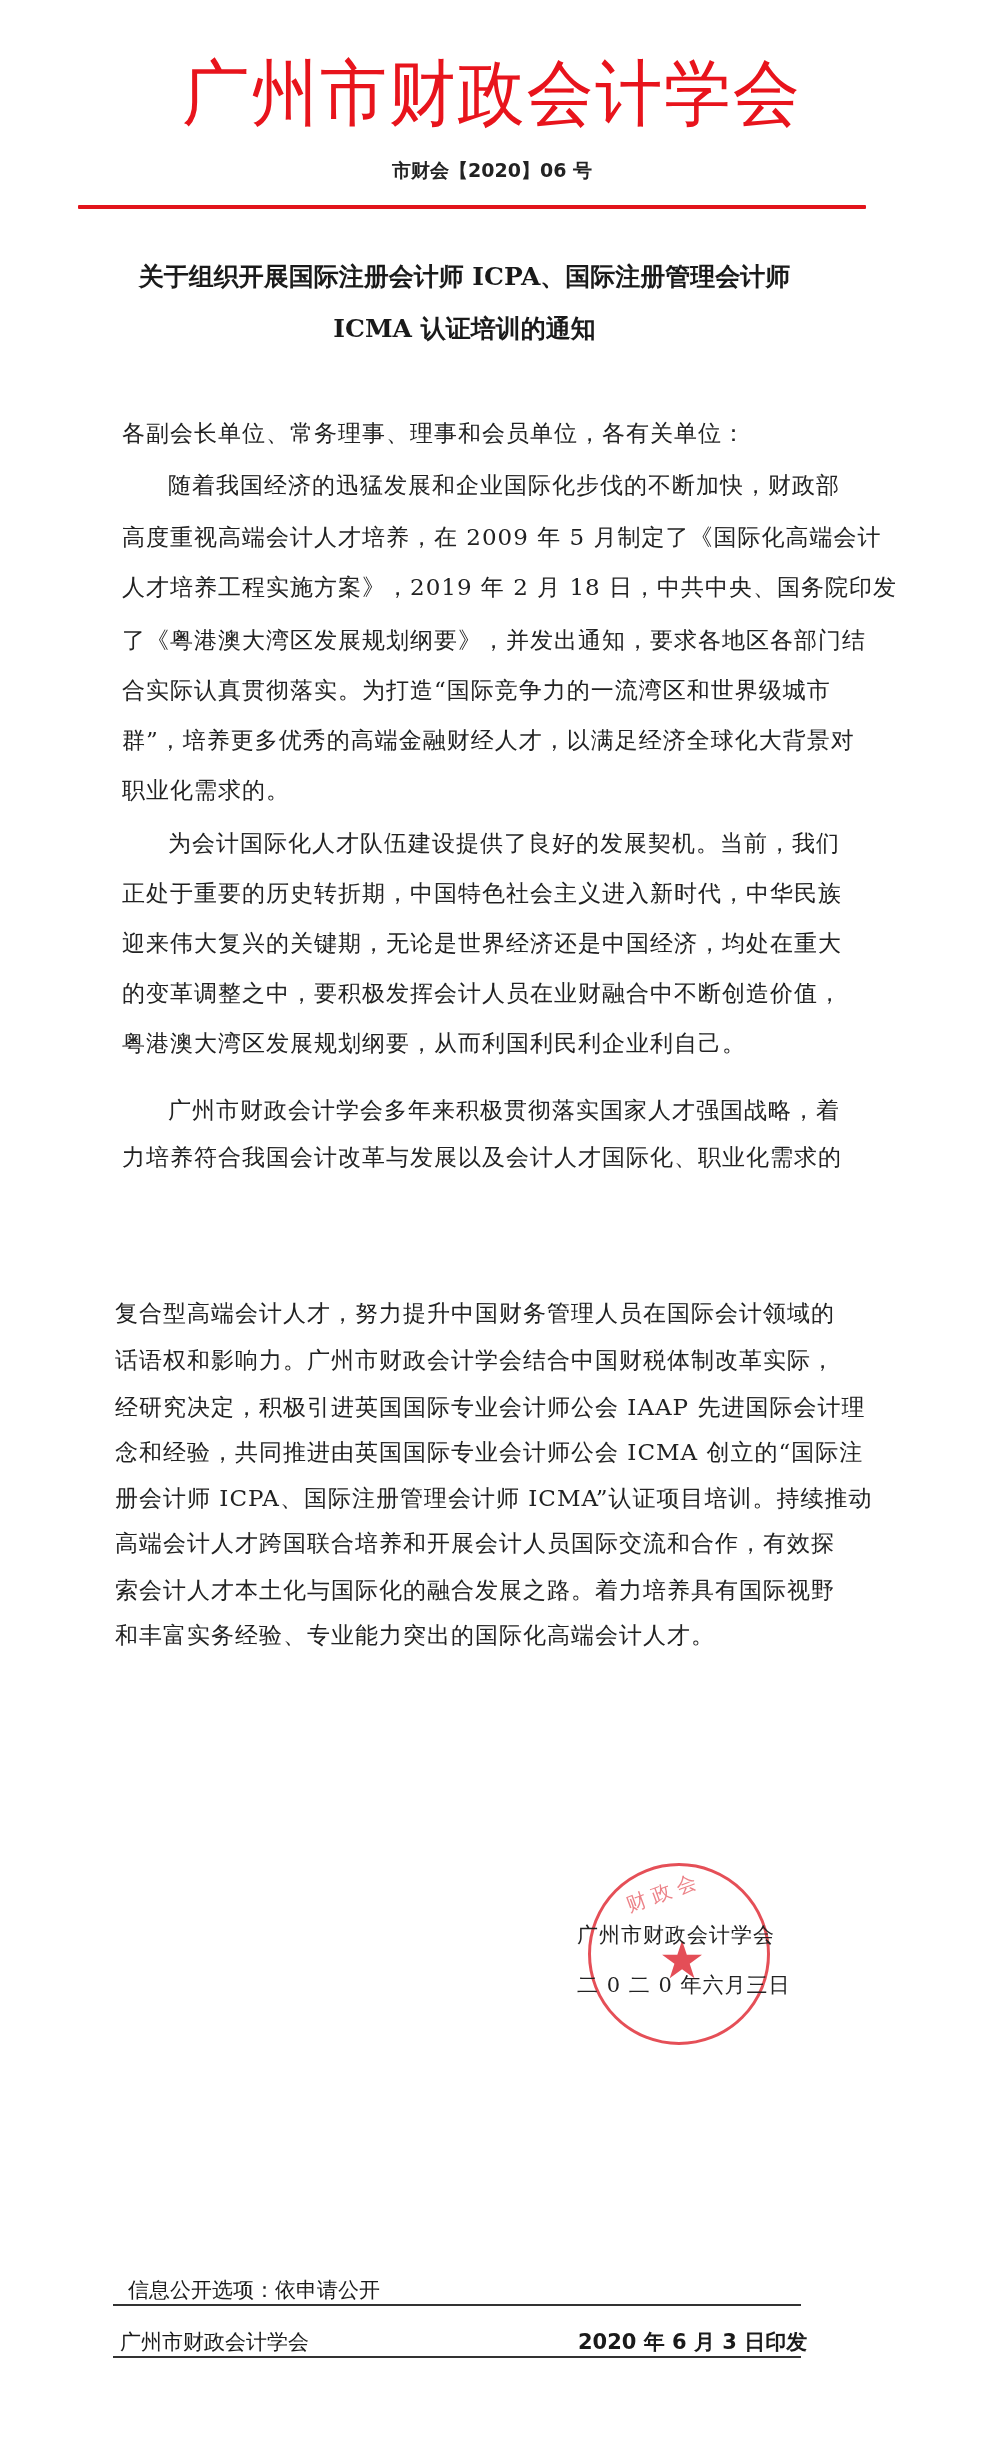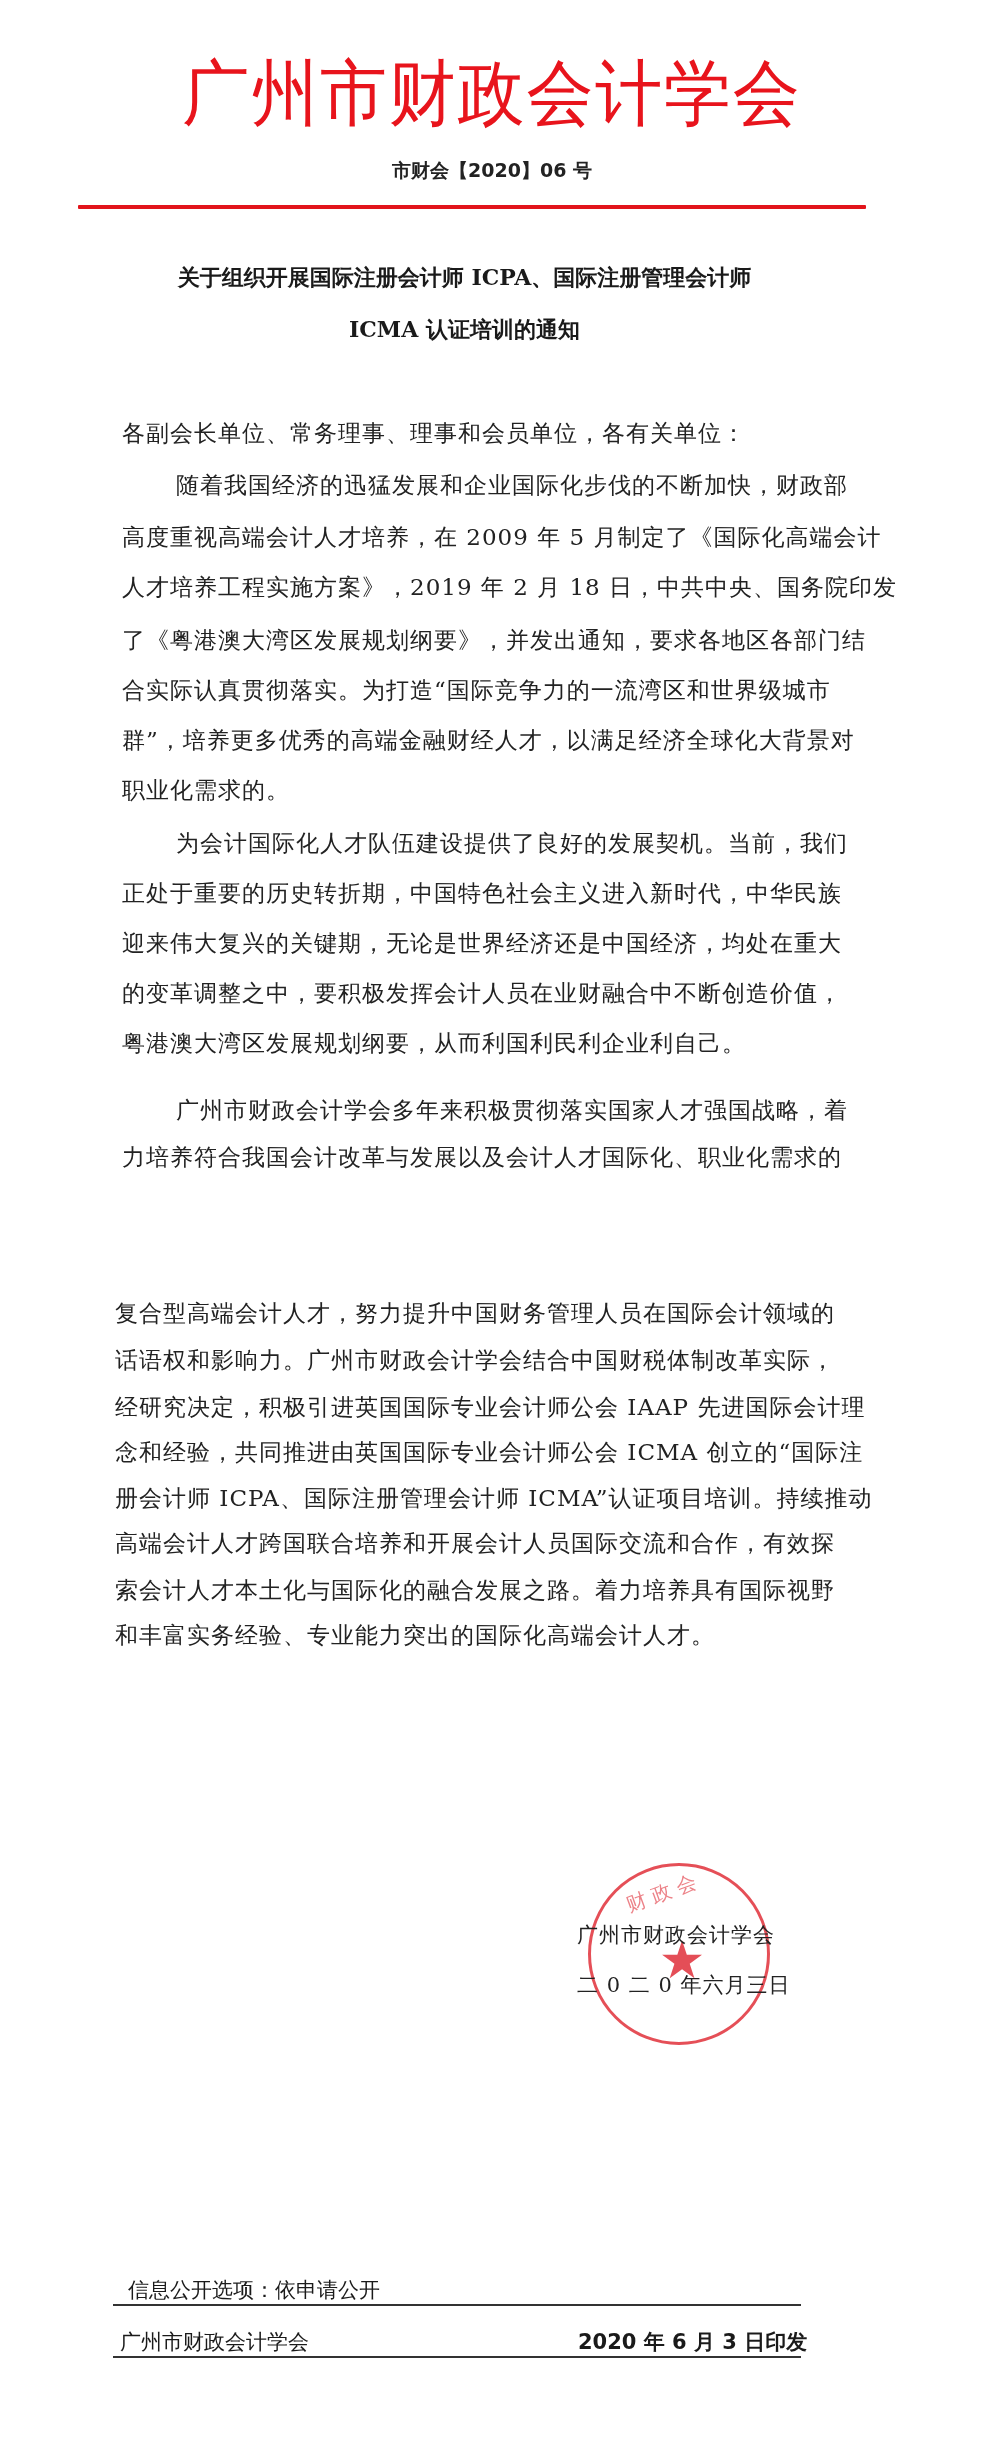--- a/index.html
+++ b/index.html
@@ -20,30 +20,30 @@
       left: 0; width: 984px; top: 158px; text-align: center;
       font-family: "DejaVu Sans", "Liberation Sans", sans-serif;
       font-size: 19px; line-height: 24px; font-weight: bold; color: #222;
     }
     .red-rule {
       left: 78px; top: 205px; width: 788px; height: 4px; background: #e2141b;
       border-radius: 1px;
     }
     .notice-title {
       left: 0; width: 929px; text-align: center;
-      font-size: 22px; font-weight: bold; color: #1a1a1a;
+      font-size: 25px; font-weight: bold; color: #1a1a1a;
       font-family: "DejaVu Serif", "Liberation Serif", serif;
       line-height: 30px;
     }
     .line {
       left: 122px; width: 700px; white-space: nowrap;
       font-size: 23px; line-height: 30px; color: #222;
       letter-spacing: 1px;
     }
-    .indent { left: 168px; margin-left: 8px; }
+    .indent { left: 168px; }
     .line.p2 { left: 115px; }
     .sig {
       white-space: nowrap; font-size: 21px; line-height: 28px; color: #222;
       letter-spacing: 1px;
     }
     .stamp {
       left: 588px; top: 1863px; width: 176px; height: 176px;
       border: 3px solid #e0303a; border-radius: 50%; opacity: 0.85;
     }
     .stamp-star {

